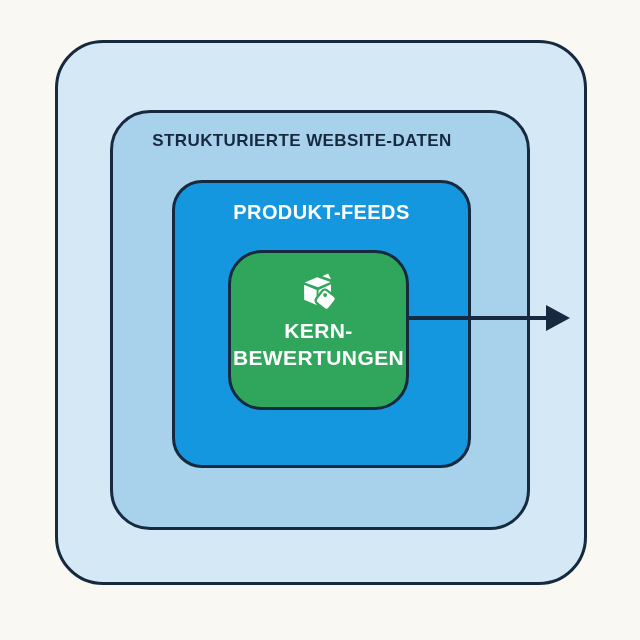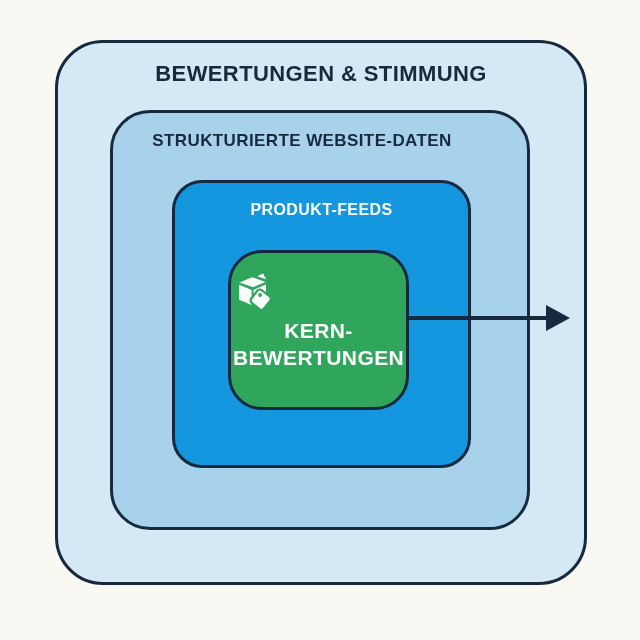--- a/index.html
+++ b/index.html
@@ -39,34 +39,35 @@
     border-radius: 30px;
     background: #1497de;
   }
   .layer-core {
     left: 228px; top: 250px;
     width: 181px; height: 160px;
     border-radius: 34px;
     background: #30a65c;
     display: flex;
     flex-direction: column;
+    align-items: center;
     justify-content: flex-start;
     padding-top: 16px;
   }
   .ring-label {
     position: absolute;
     text-align: center;
     font-weight: 700;
     color: #16293f;
     letter-spacing: 0.4px;
     white-space: nowrap;
   }
   .label-outer  { left: 55px;  width: 532px; top: 61px;  font-size: 22px; }
   .label-middle { left: 92px; width: 420px; top: 131px; font-size: 17px; }
-  .label-inner  { left: 172px; width: 299px; top: 201px; font-size: 16px; color: #ffffff; }
+  .label-inner  { left: 172px; width: 299px; top: 201px; font-size: 20px; color: #ffffff; }
   .core-icon {
     width: 46px;
     height: 46px;
     margin-bottom: 2px;
   }
   .core-label {
     font-weight: 700;
     color: #ffffff;
     font-size: 21px;
     line-height: 27px;
@@ -114,21 +115,20 @@
         <rect x="22.5" y="23.5" width="17" height="17" rx="3.5" fill="#ffffff" stroke="#30a65c" stroke-width="2.4"></rect>
         <circle cx="27.5" cy="28.5" r="2" fill="#30a65c"></circle>
       </g>
     </svg>
     <div class="core-label">
       <div>KERN-</div>
       <div>BEWERTUNGEN</div>
     </div>
   </div>
 
-  <div class="ring-label label-outer">BEWERTUNGEN &amp; STIMMUNG</div>
 
   <div class="ring-label label-middle">STRUKTURIERTE WEBSITE-DATEN</div>
 
   <div class="ring-label label-inner">PRODUKT-FEEDS</div>
 
   <div class="arrow-shaft"></div>
   <div class="arrow-head"></div>
 
 </div>
 

